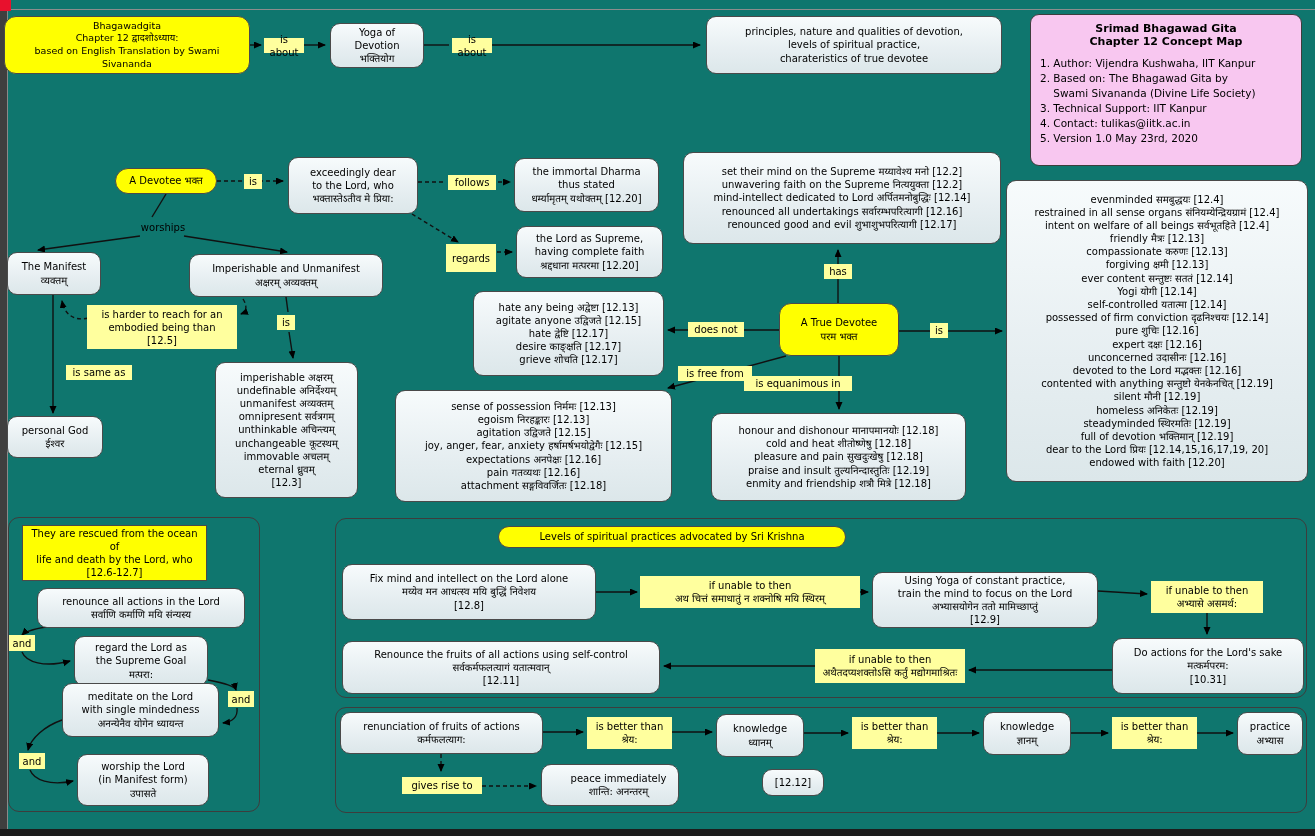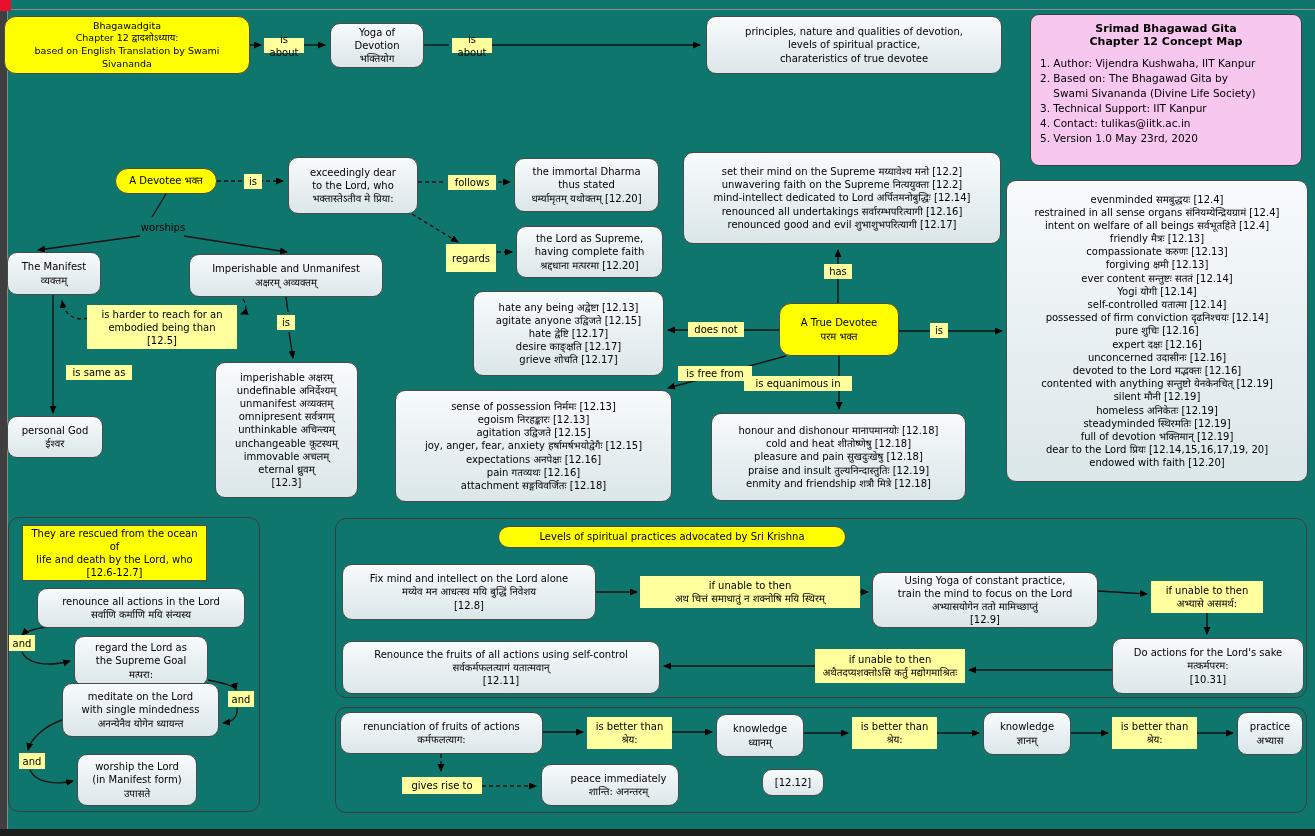--- a/index.html
+++ b/index.html
@@ -208,21 +208,21 @@
 सर्वाणि कर्माणि मयि संन्यस्य</div>
   <div class="label" style="left:9px;top:635px;width:26px;height:16px;">and</div>
   <div class="node" style="left:74px;top:636px;width:134px;height:50px;">regard the Lord as
 the Supreme Goal
 मत्परा:</div>
   <div class="label" style="left:228px;top:691px;width:26px;height:16px;">and</div>
   <div class="node" style="left:62px;top:683px;width:157px;height:54px;">meditate on the Lord
 with single mindedness
 अनन्येनैव योगेन ध्यायन्त</div>
   <div class="label" style="left:19px;top:753px;width:26px;height:16px;">and</div>
-  <div class="node" style="left:77px;top:754px;width:120px;height:52px;">worship the Lord
+  <div class="node" style="left:77px;top:754px;width:132px;height:52px;">worship the Lord
 (in Manifest form)
 उपासते</div>
 
   <div class="container" style="left:335px;top:518px;width:972px;height:180px;"></div>
   <div class="node yellow pill" style="left:498px;top:526px;width:348px;height:22px;">Levels of spiritual practices advocated by Sri Krishna</div>
   <div class="node" style="left:342px;top:564px;width:254px;height:56px;">Fix mind and intellect on the Lord alone
 मय्येव मन आधत्स्व मयि बुद्धिं निवेशय
 [12.8]</div>
   <div class="label" style="left:640px;top:576px;width:220px;height:32px;">if unable to then
 अथ चित्तं समाधातुं न शक्नोषि मयि स्थिरम्</div>

